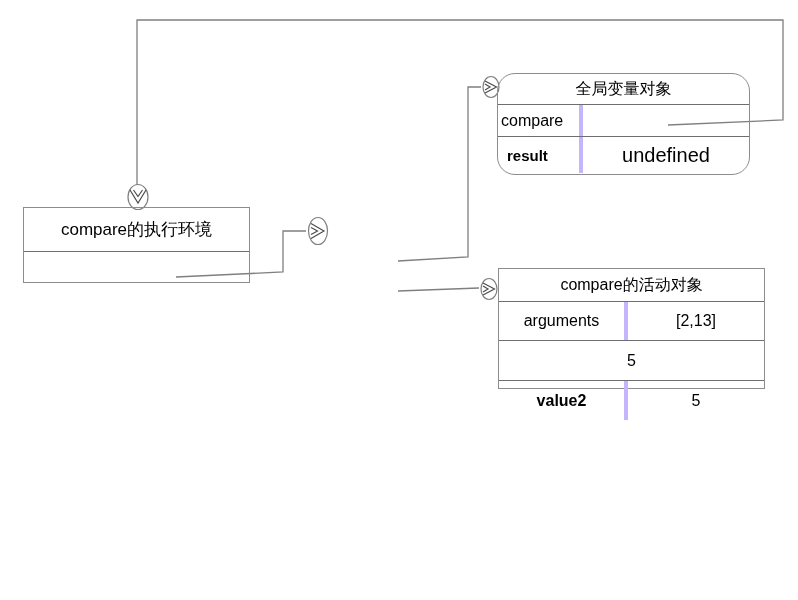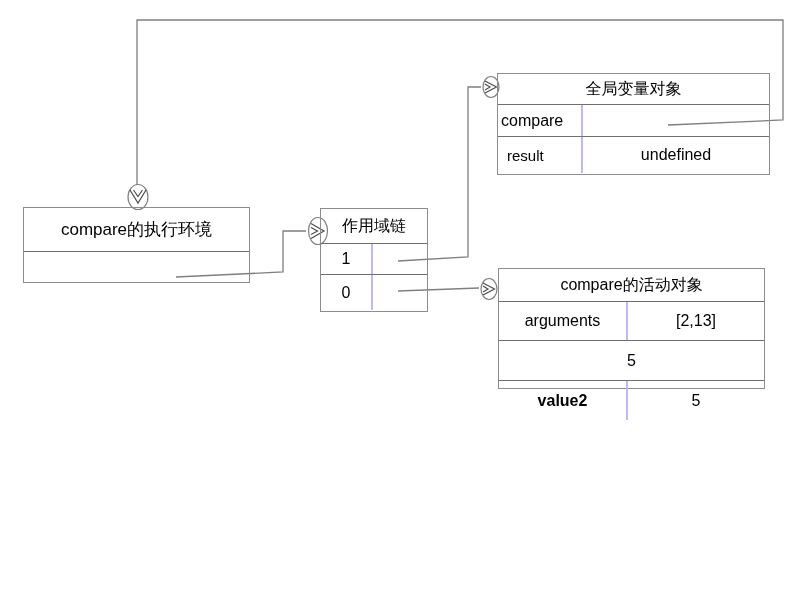--- a/index.html
+++ b/index.html
@@ -7,21 +7,21 @@
   .canvas{
     position:relative;width:798px;height:600px;background:#ffffff;
     font-family:"Liberation Sans","DejaVu Sans",sans-serif;color:#000000;overflow:hidden;
   }
   .wires{position:absolute;left:0;top:0;width:798px;height:600px;}
   .box{position:absolute;border:1px solid #8c8c8c;background:transparent;}
   .hdr{display:flex;align-items:center;justify-content:center;border-bottom:1px solid #6e6e6e;font-size:16px;}
   .row{display:flex;align-items:stretch;}
   .row.divided{border-bottom:1px solid #6e6e6e;}
   .cell{display:flex;align-items:center;font-size:15px;}
-  .cell.left-divider{border-right:2px solid #c4b5fd;}
+  .cell.left-divider{border-right:4px solid #c4b5fd;}
   .cell.center{justify-content:center;}
   .cell.padded{padding-left:6px;}
   .grow{flex:1;}
 </style>
 </head>
 <body>
 
 <div class="canvas">
 
   <svg class="wires" viewBox="0 0 798 600">
@@ -59,41 +59,30 @@
     </g>
   </svg>
 
   <div class="box" style="left:23px;top:207px;width:227px;height:76px;">
     <div class="hdr" style="height:44px;font-size:17px;">compare的执行环境</div>
     <div class="row" style="height:47px;">
       <div class="cell grow"></div>
     </div>
   </div>
 
-  <div class="box" style="left:320px;top:208px;width:108px;height:104px;">
-    <div class="hdr" style="height:35px;">作用域链</div>
-    <div class="row divided" style="height:31px;">
-      <div class="cell center left-divider" style="width:52px;font-size:16px;">1</div>
-      <div class="cell grow"></div>
-    </div>
-    <div class="row" style="height:35px;">
-      <div class="cell center left-divider" style="width:52px;font-size:16px;">0</div>
-      <div class="cell grow"></div>
-    </div>
-  </div>
 
-  <div class="box" style="left:497px;top:73px;width:273px;height:102px;">
+  <div class="box" style="left:497px;top:73px;width:253px;height:102px;border-radius:18px;">
     <div class="hdr" style="height:31px;">全局变量对象</div>
     <div class="row divided" style="height:32px;">
       <div class="cell left-divider" style="width:85px;padding-left:3px;font-size:16px;">compare</div>
       <div class="cell grow"></div>
     </div>
     <div class="row" style="height:36px;">
-      <div class="cell left-divider" style="width:85px;padding-left:9px;">result</div>
-      <div class="cell center grow" style="font-size:16px;text-align:center;">undefined</div>
+      <div class="cell left-divider" style="width:85px;padding-left:9px;font-weight:bold;">result</div>
+      <div class="cell center grow" style="font-size:20px;text-align:center;">undefined</div>
     </div>
   </div>
 
   <div class="box" style="left:498px;top:268px;width:267px;height:121px;">
     <div class="hdr" style="height:33px;">compare的活动对象</div>
     <div class="row divided" style="height:39px;">
       <div class="cell center left-divider" style="width:129px;font-size:16px;">arguments</div>
       <div class="cell center grow" style="font-size:16px;">[2,13]</div>
     </div>
     <div class="row divided" style="height:40px;">

